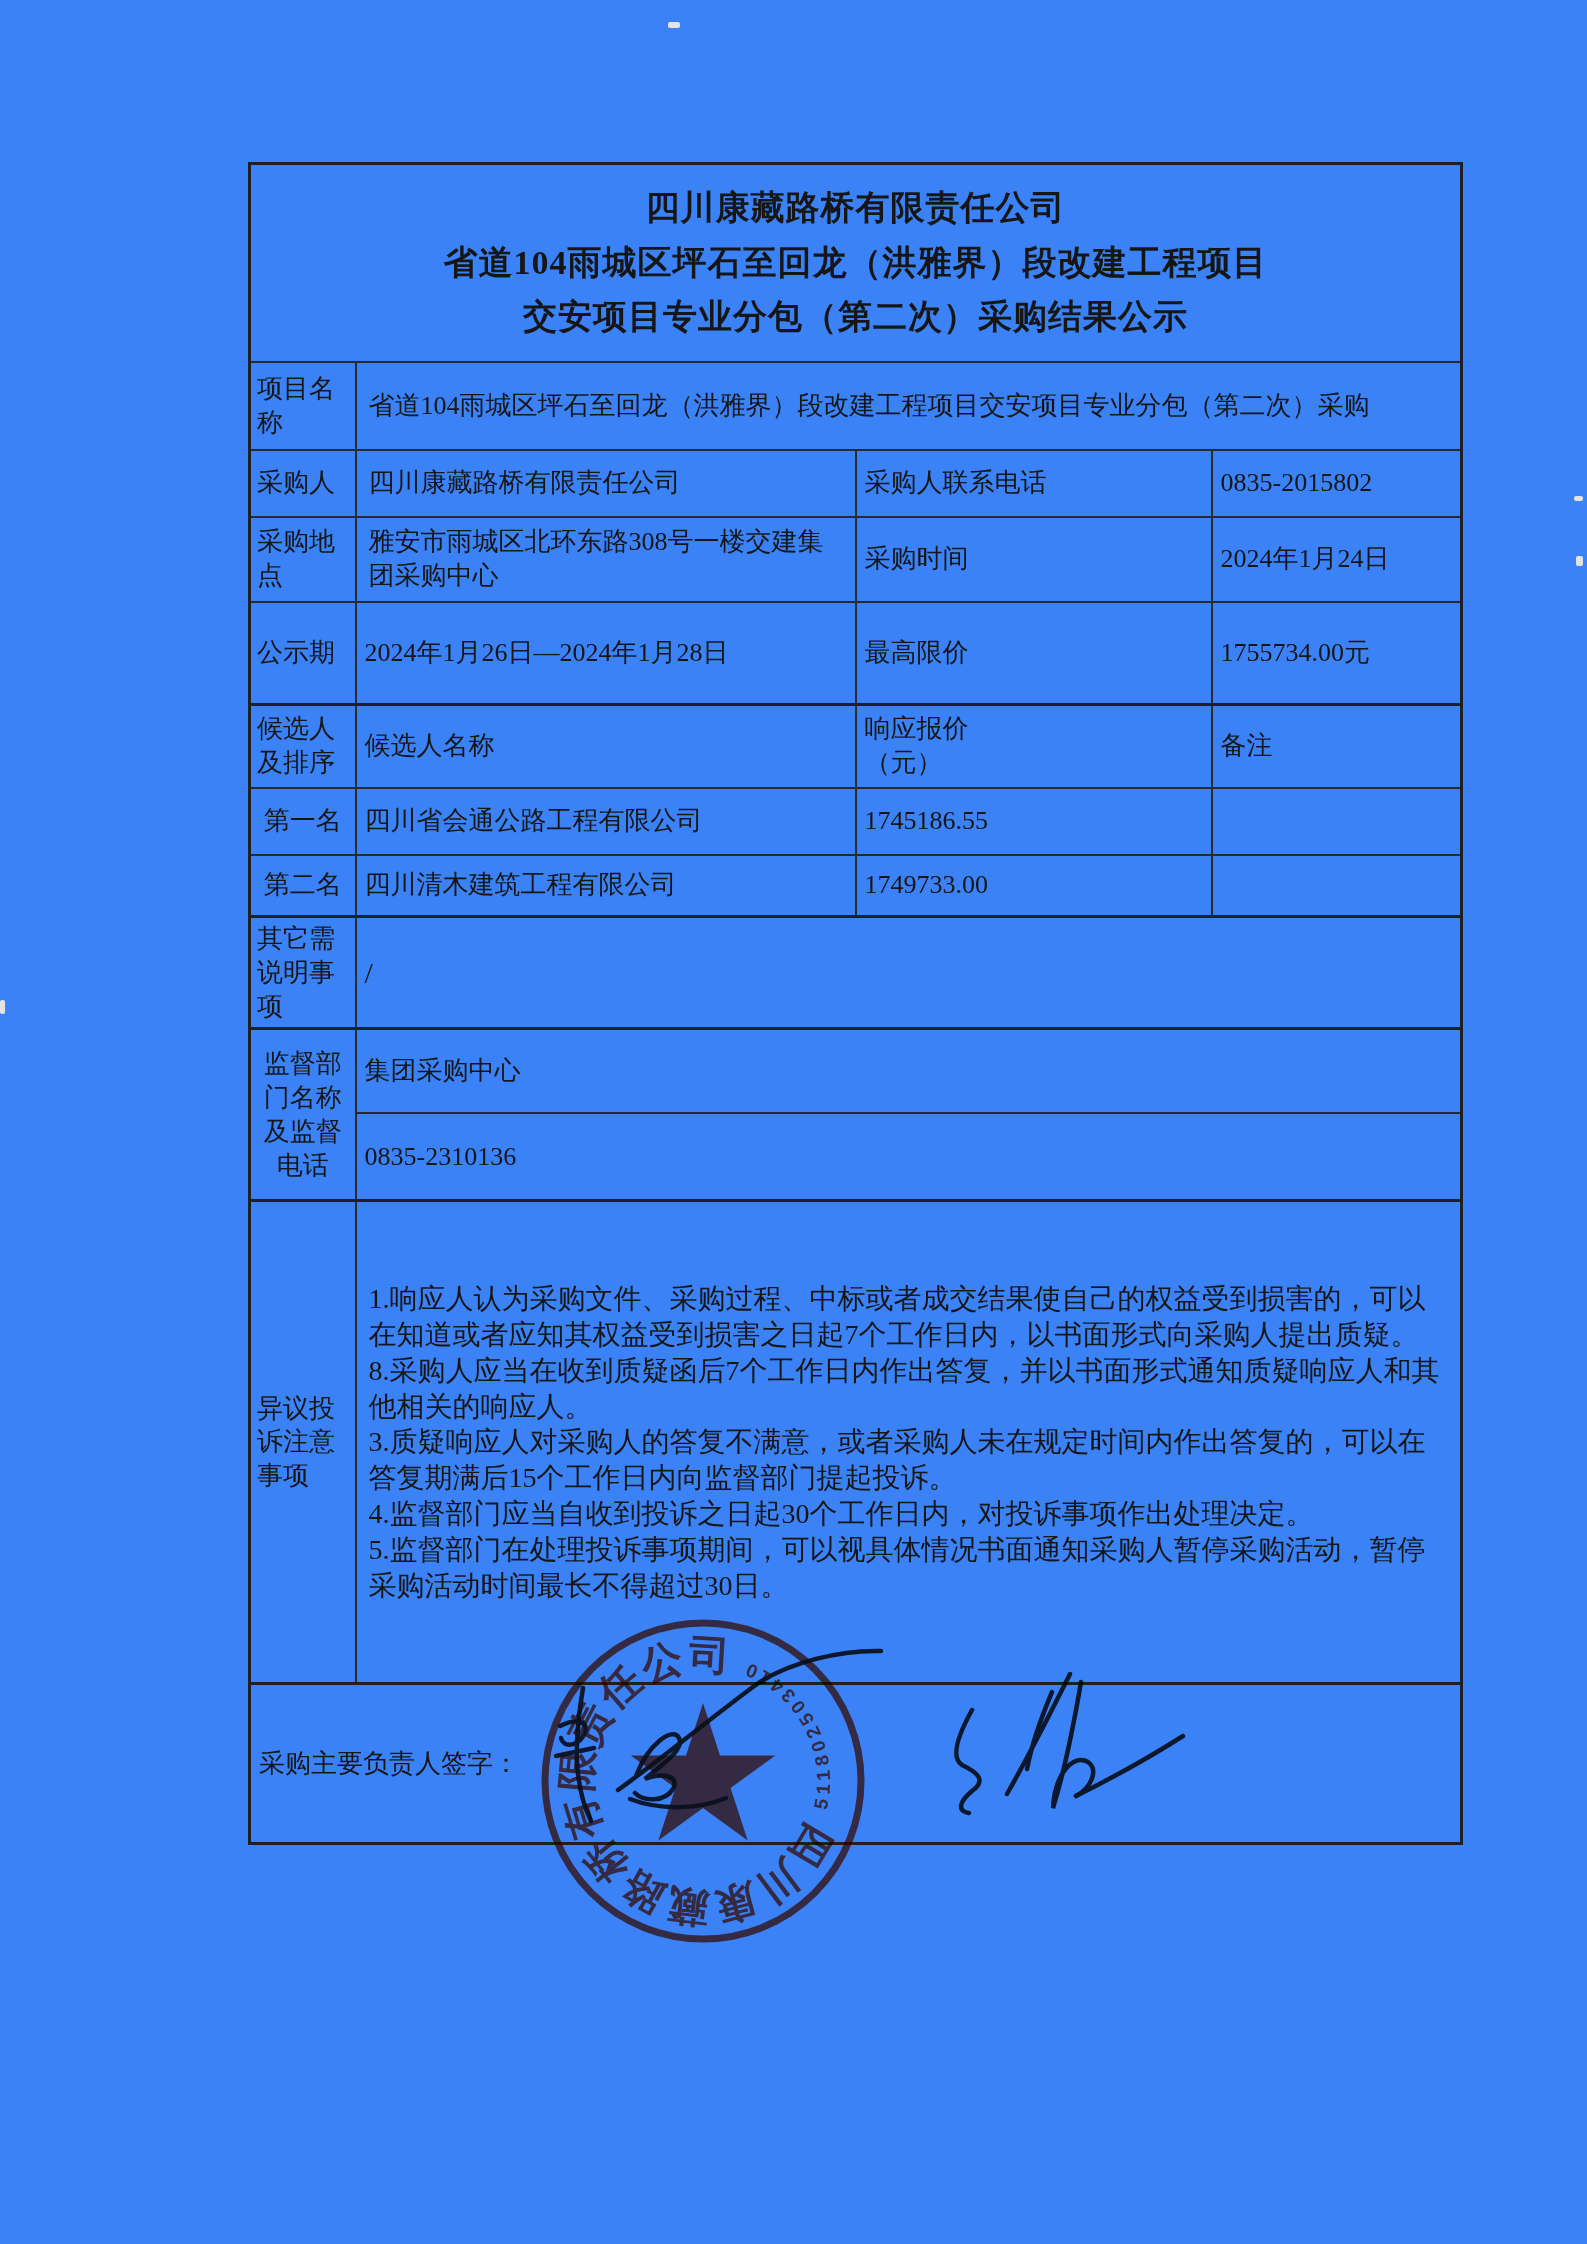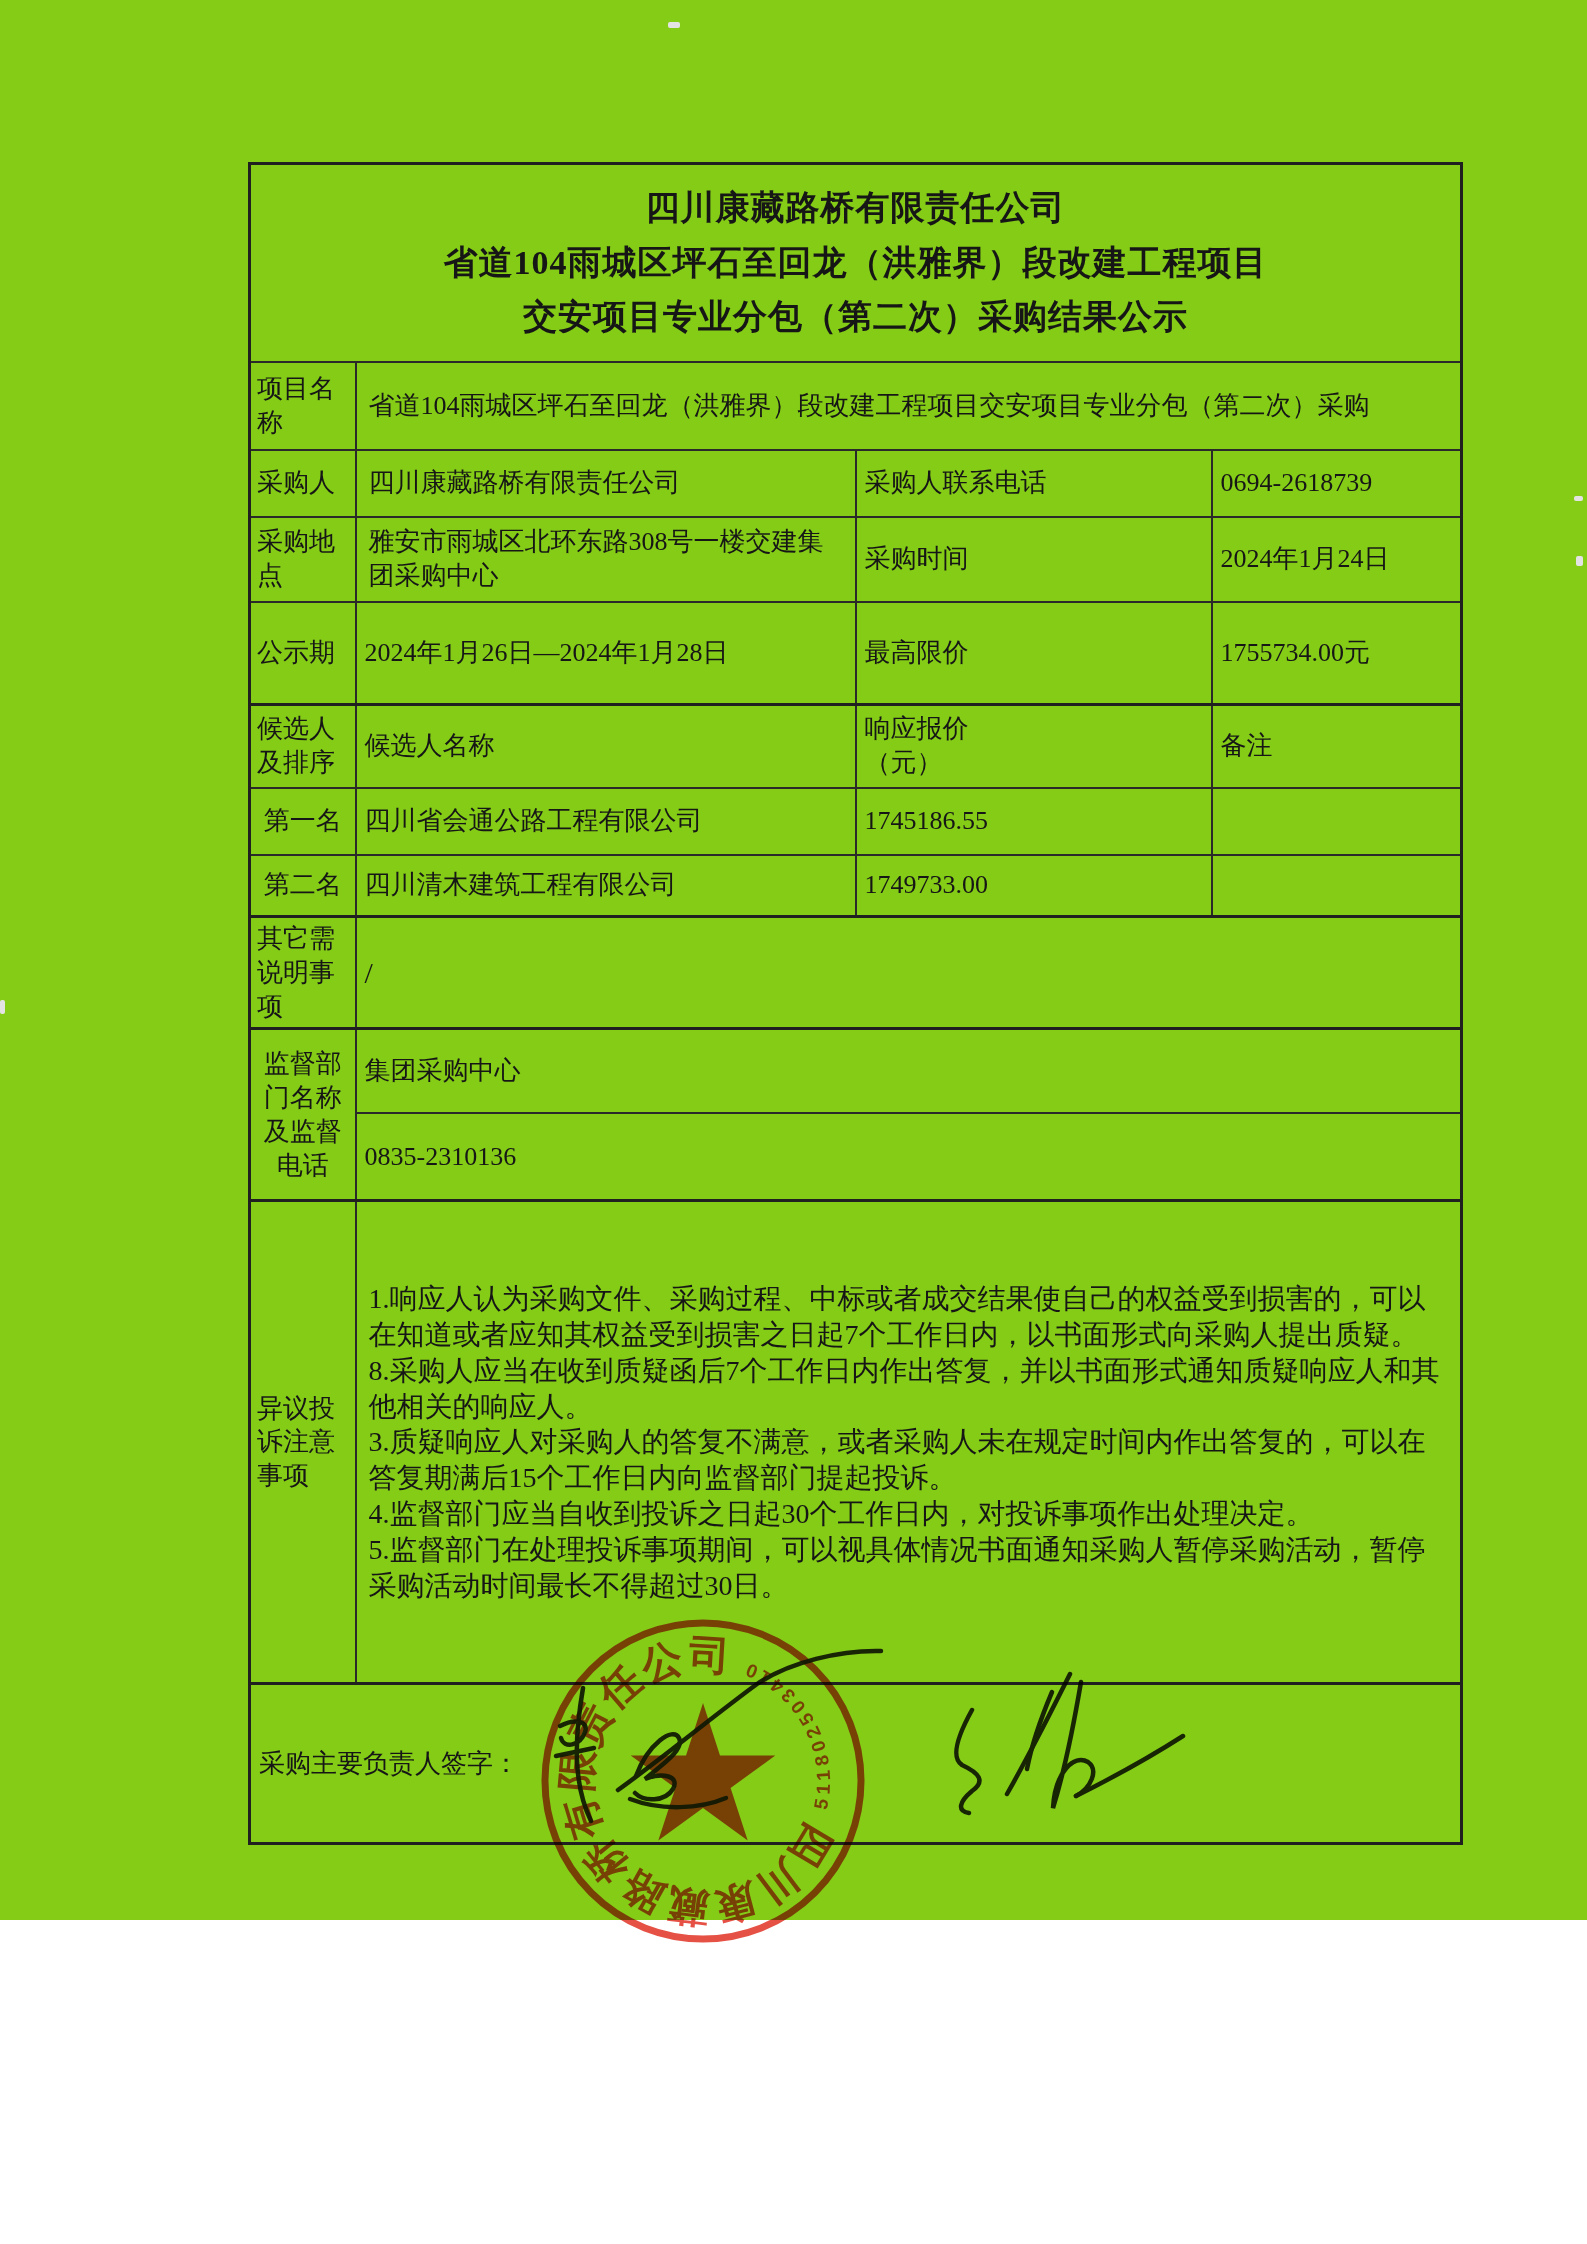--- a/index.html
+++ b/index.html
@@ -1,21 +1,21 @@
 <!DOCTYPE html>
 <html><head>
 <meta charset="utf-8">
 <style>
   html,body{margin:0;padding:0;}
   body{
     width:1587px;height:2244px;position:relative;background:#ffffff;
     font-family:"Liberation Serif","DejaVu Serif",serif;color:#161616;
     overflow:hidden;
   }
-  .page{position:absolute;left:0;top:0;width:1587px;height:1920px;background:#84cc16;}
+  .page{position:absolute;left:0;top:0;width:1587px;height:2244px;background:#3b82f6;}
   
   .speck{position:absolute;background:#e3e3e3;border-radius:2px;}
 
   table.doc{
     position:absolute;left:248px;top:162px;width:1212px;
     border-collapse:collapse;table-layout:fixed;
     font-size:26px;line-height:1.3;
     border:3px solid #202020;
   }
   td{border:2px solid #2a2a2a;vertical-align:middle;padding:4px 8px;word-break:break-all;}
@@ -67,21 +67,21 @@
 
     <tr style="height:88px;">
       <td class="label">项目名称</td>
       <td class="l value-left" colspan="3">省道104雨城区坪石至回龙（洪雅界）段改建工程项目交安项目专业分包（第二次）采购</td>
     </tr>
 
     <tr style="height:67px;">
       <td class="label">采购人</td>
       <td class="l value-left">四川康藏路桥有限责任公司</td>
       <td class="c">采购人联系电话</td>
-      <td class="c">0694-2618739</td>
+      <td class="c">0835-2015802</td>
     </tr>
 
     <tr style="height:85px;">
       <td class="label">采购地点</td>
       <td class="l value-left">雅安市雨城区北环东路308号一楼交建集团采购中心</td>
       <td class="c">采购时间</td>
       <td class="c">2024年1月24日</td>
     </tr>
 
     <tr style="height:103px;">

